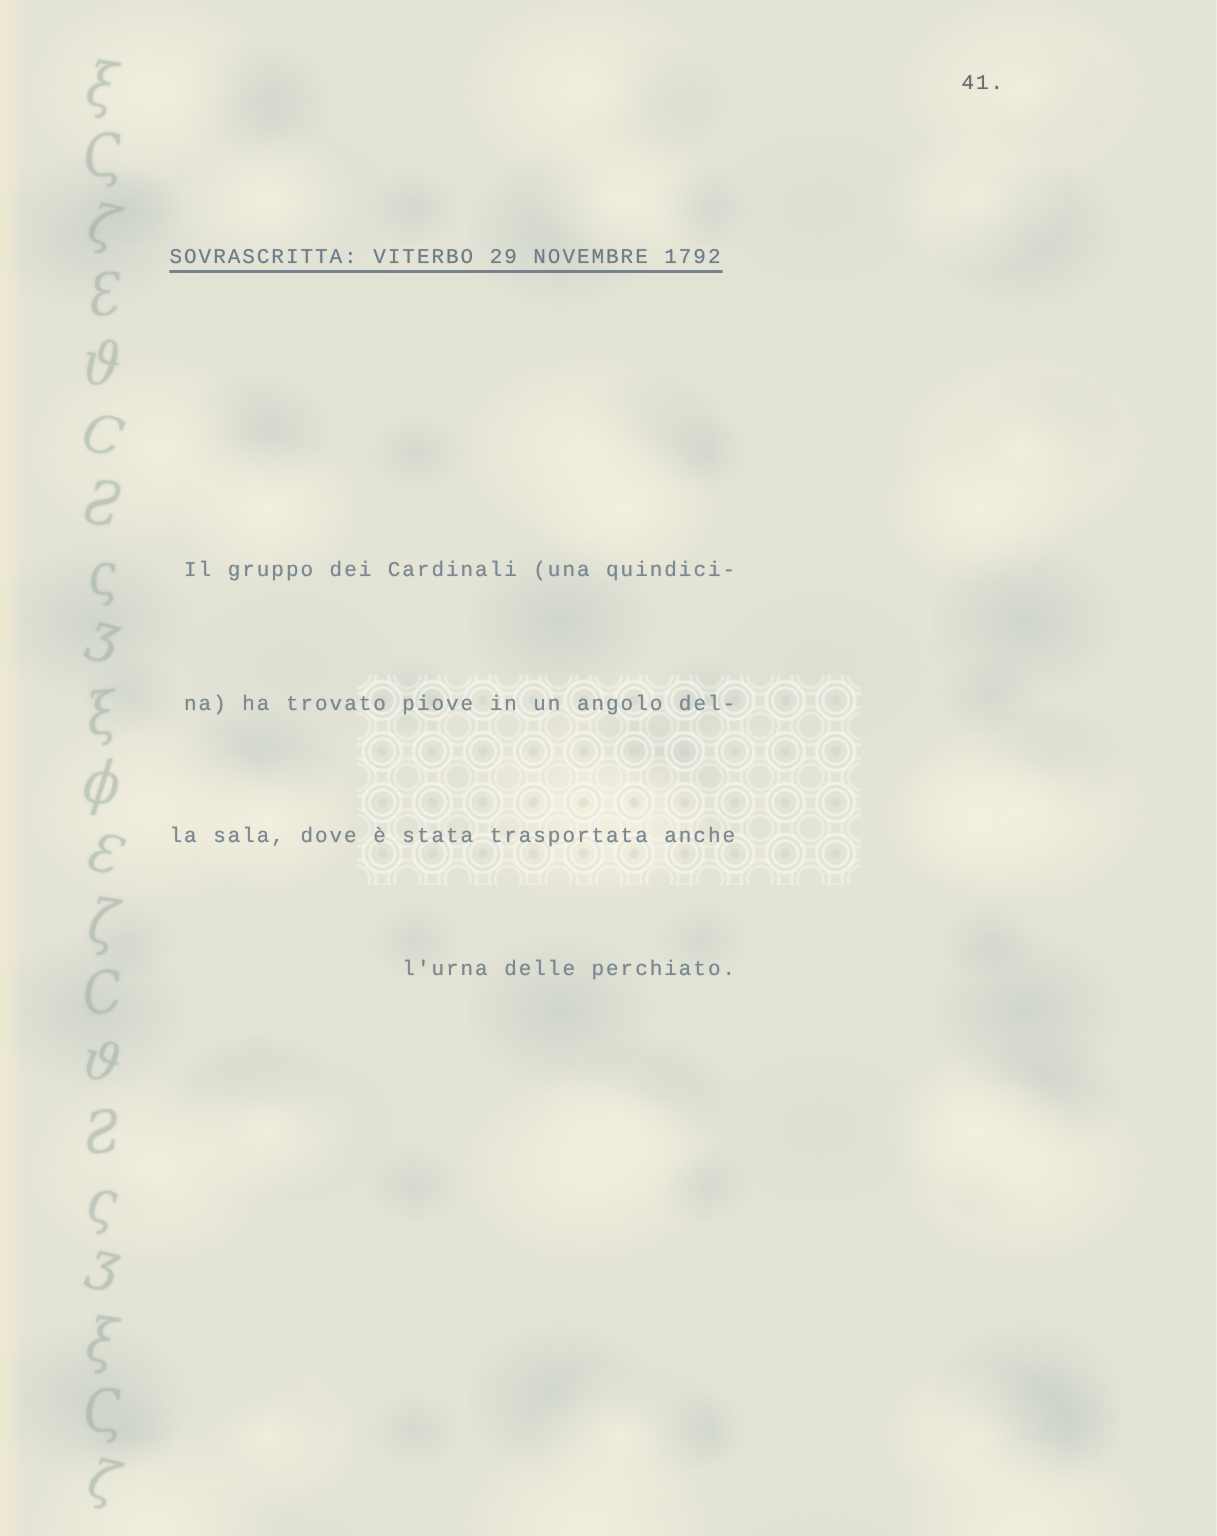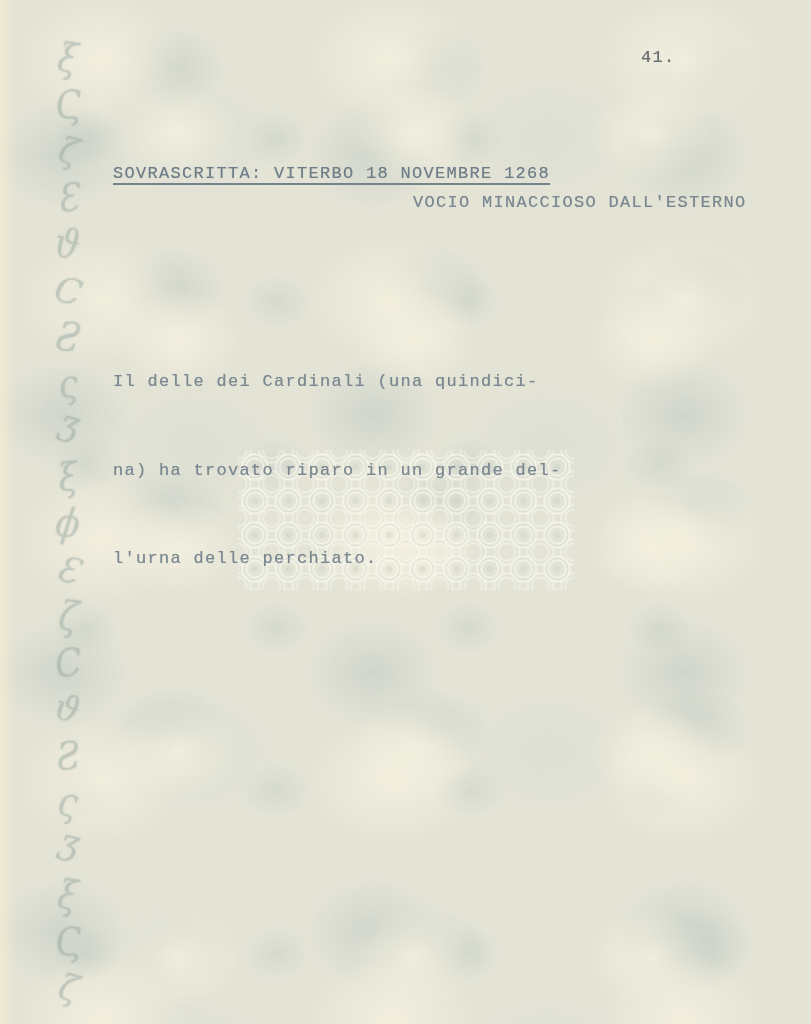--- a/index.html
+++ b/index.html
@@ -41,24 +41,25 @@
       radial-gradient(circle, rgba(202,210,201,0.5) 0 2.5px, rgba(202,210,201,0) 4px),
       radial-gradient(circle, rgba(250,248,238,0) 7px, rgba(251,249,239,0.6) 8.5px, rgba(214,221,211,0.3) 10.5px, rgba(251,249,239,0.6) 12.5px, rgba(214,221,211,0) 14.5px);
     background-size:33.6px 34px,33.6px 34px,33.6px 34px;
     background-position:0 0,0 0,16.8px 17px;
     filter:blur(0.4px);
     opacity:0.9;
     pointer-events:none;
   }
   .typed{
     position:absolute;
-    font-size:17px;letter-spacing:1.3px;
+    font-size:14px;letter-spacing:1.3px;
     color:#7b8891;
     text-shadow:0 0 0.7px rgba(118,133,142,0.65);
     white-space:pre;
+    text-align:right;
   }
   .page-number{left:641px;top:48px;color:#676d70;text-shadow:0 0 0.7px rgba(90,96,99,0.6);}
   .scene-heading{left:113px;top:106px;color:#75828c;}
   .superimposed{
     left:113px;top:164px;color:#6f7d88;
     text-decoration:underline;text-decoration-thickness:1.8px;text-underline-offset:5px;
     text-decoration-color:rgba(111,125,136,0.85);
   }
   .sound-cue{left:413px;top:193px;}
   .action{line-height:29.5px;}
@@ -94,24 +95,24 @@
       <span>ξ</span>
       <span>Ϛ</span>
       <span>ζ</span>
     </div>
 
   <div class="center-watermark"></div>
 
   <div class="typed page-number">41.</div>
 
 
-  <div class="typed superimposed">SOVRASCRITTA: VITERBO 18 NOVEMBRE 1268</div>
+  <div class="typed superimposed">SOVRASCRITTA: VITERBO 29 NOVEMBRE 1792</div>
 
-  <div class="typed sound-cue">VOCIO MINACCIOSO DALL'ESTERNO</div>
 
 
   <div class="typed action action-2">
-    <div>Il delle dei Cardinali (una quindici-</div>
-    <div>na) ha trovato riparo in un grande del-</div>
+    <div>Il gruppo dei Cardinali (una quindici-</div>
+    <div>na) ha trovato piove in un angolo del-</div>
+    <div>la sala, dove è stata trasportata anche</div>
     <div>l'urna delle perchiato.</div>
   </div>
 
 </div>
 
 </body></html>

